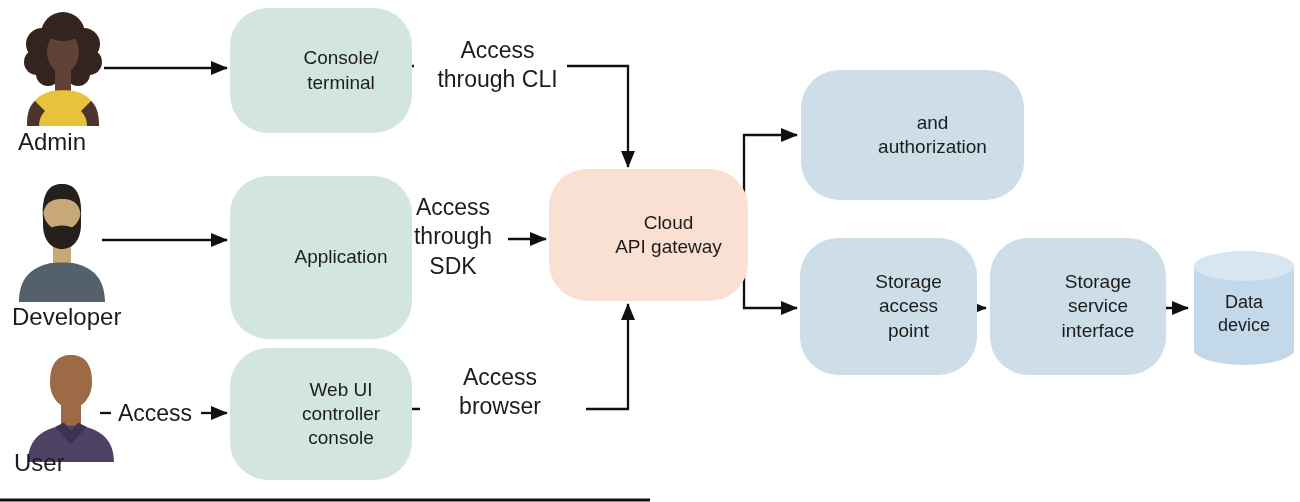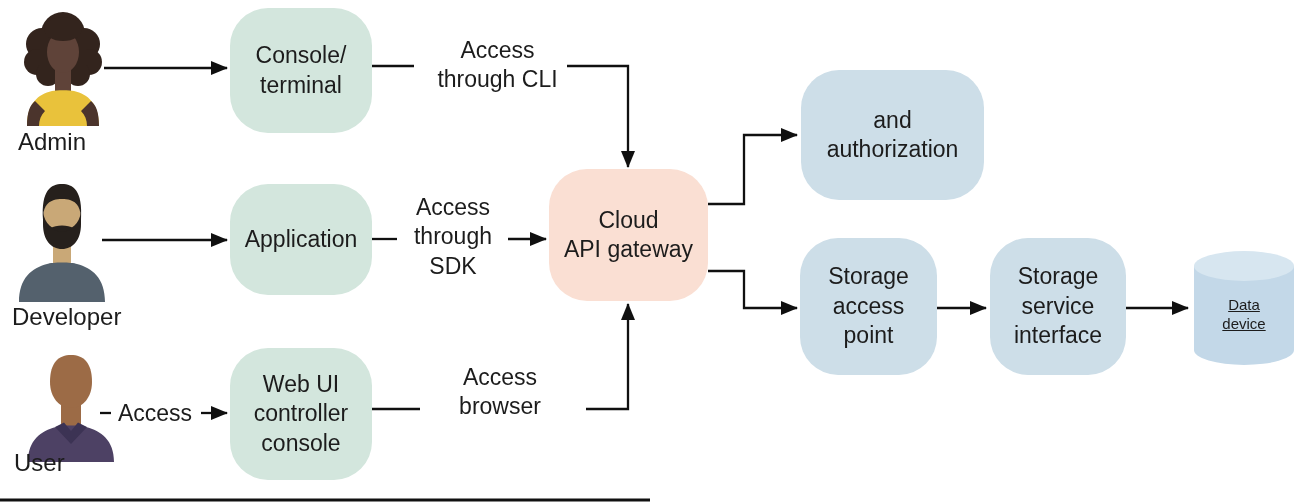--- a/index.html
+++ b/index.html
@@ -1,31 +1,31 @@
 <!DOCTYPE html>
 <html style="--source-box: #d3e6dd; --gateway-box: #fadfd3; --service-box: #cddee8; --cylinder-body: #c3d8e8; --cylinder-top: #d7e6f0; --line: #101010; --text: #1c1c1c; --admin-hair: #33241d; --admin-skin: #5f4339; --admin-shirt: #e9c23b; --admin-arm: #4b342c; --developer-hair: #26201c; --developer-skin: #c9a877; --developer-shirt: #54616d; --user-skin: #9c6b46; --user-shirt: #4d4164; --user-collar: #3c3354;"><head>
 <meta charset="utf-8">
 <style>
   html,body{margin:0;padding:0;background:#ffffff;}
   body{width:1300px;height:502px;position:relative;overflow:hidden;
        font-family:"Liberation Sans","DejaVu Sans",sans-serif;color:var(--text,#1c1c1c);}
   .stage{position:absolute;inset:0;width:1300px;height:502px;}
   svg.connectors{position:absolute;left:0;top:0;width:1300px;height:502px;pointer-events:none;}
   .node{position:absolute;display:flex;flex-direction:column;align-items:center;justify-content:center;
-        text-align:center;font-size:23px;line-height:1.28;border-radius:38px;color:var(--text);}
+        text-align:center;font-size:19px;line-height:1.28;border-radius:38px;color:var(--text);padding-left:40px;}
   .node.mint{background:var(--source-box);}
   .node.pink{background:var(--gateway-box);}
   .node.blue{background:var(--service-box);}
   .edge-label{position:absolute;text-align:center;font-size:23px;line-height:1.28;color:var(--text);}
   .persona-label{position:absolute;font-size:24px;line-height:1.15;color:var(--text);}
   .avatar{position:absolute;}
   .cylinder{position:absolute;left:1193px;top:250px;width:102px;height:118px;}
   .cylinder svg{position:absolute;left:0;top:0;width:100%;height:100%;}
   .cylinder .cyl-text{position:absolute;inset:0;display:flex;flex-direction:column;align-items:center;
-        justify-content:center;padding-top:10px;text-align:center;font-size:15px;line-height:1.28;color:var(--text);text-decoration:underline;}
+        justify-content:center;padding-top:10px;text-align:center;font-size:18px;line-height:1.28;color:var(--text);}
 </style>
 </head>
 <body>
 
 <div class="stage">
 
   <svg class="connectors" viewBox="0 0 1300 502">
     <defs>
       <marker id="arrow" markerUnits="userSpaceOnUse" markerWidth="18" markerHeight="14" refX="16" refY="7" orient="auto">
         <path d="M0,0 L17,7 L0,14 Z" fill="var(--line)"></path>
@@ -90,21 +90,21 @@
       <path d="M30 77 L46 94 L62 77 L53 72.5 L46 81 L39 72.5 Z" fill="var(--user-collar)"></path>
     </g>
   </svg>
   <div class="persona-label" style="left:14px;top:449px;width:92px">User</div>
 
   <div class="node mint" style="left:230px;top:8px;width:142px;height:125px">
       <div>Console/</div>
       <div>terminal</div>
     </div>
 
-  <div class="node mint" style="left:230px;top:184px;width:142px;height:111px">
+  <div class="node mint" style="left:230px;top:176px;width:142px;height:163px">
       <div>Application</div>
     </div>
 
   <div class="node mint" style="left:230px;top:348px;width:142px;height:132px">
       <div>Web UI</div>
       <div>controller</div>
       <div>console</div>
     </div>
 
   <div class="node pink" style="left:549px;top:169px;width:159px;height:132px">

